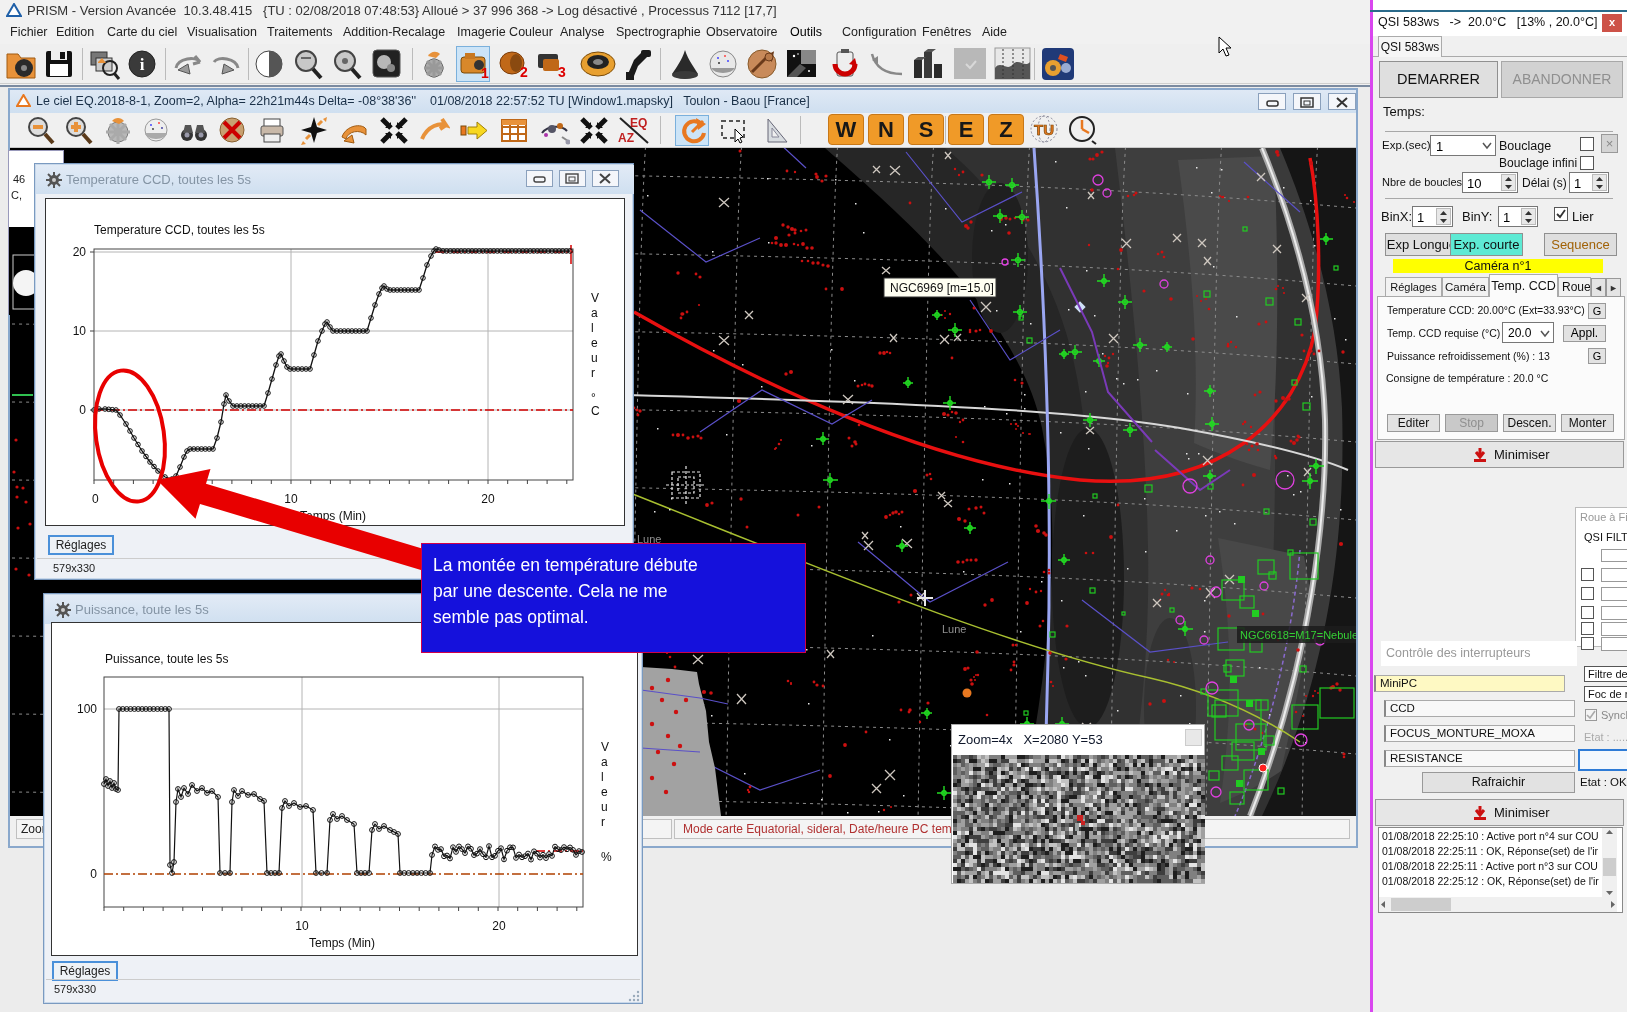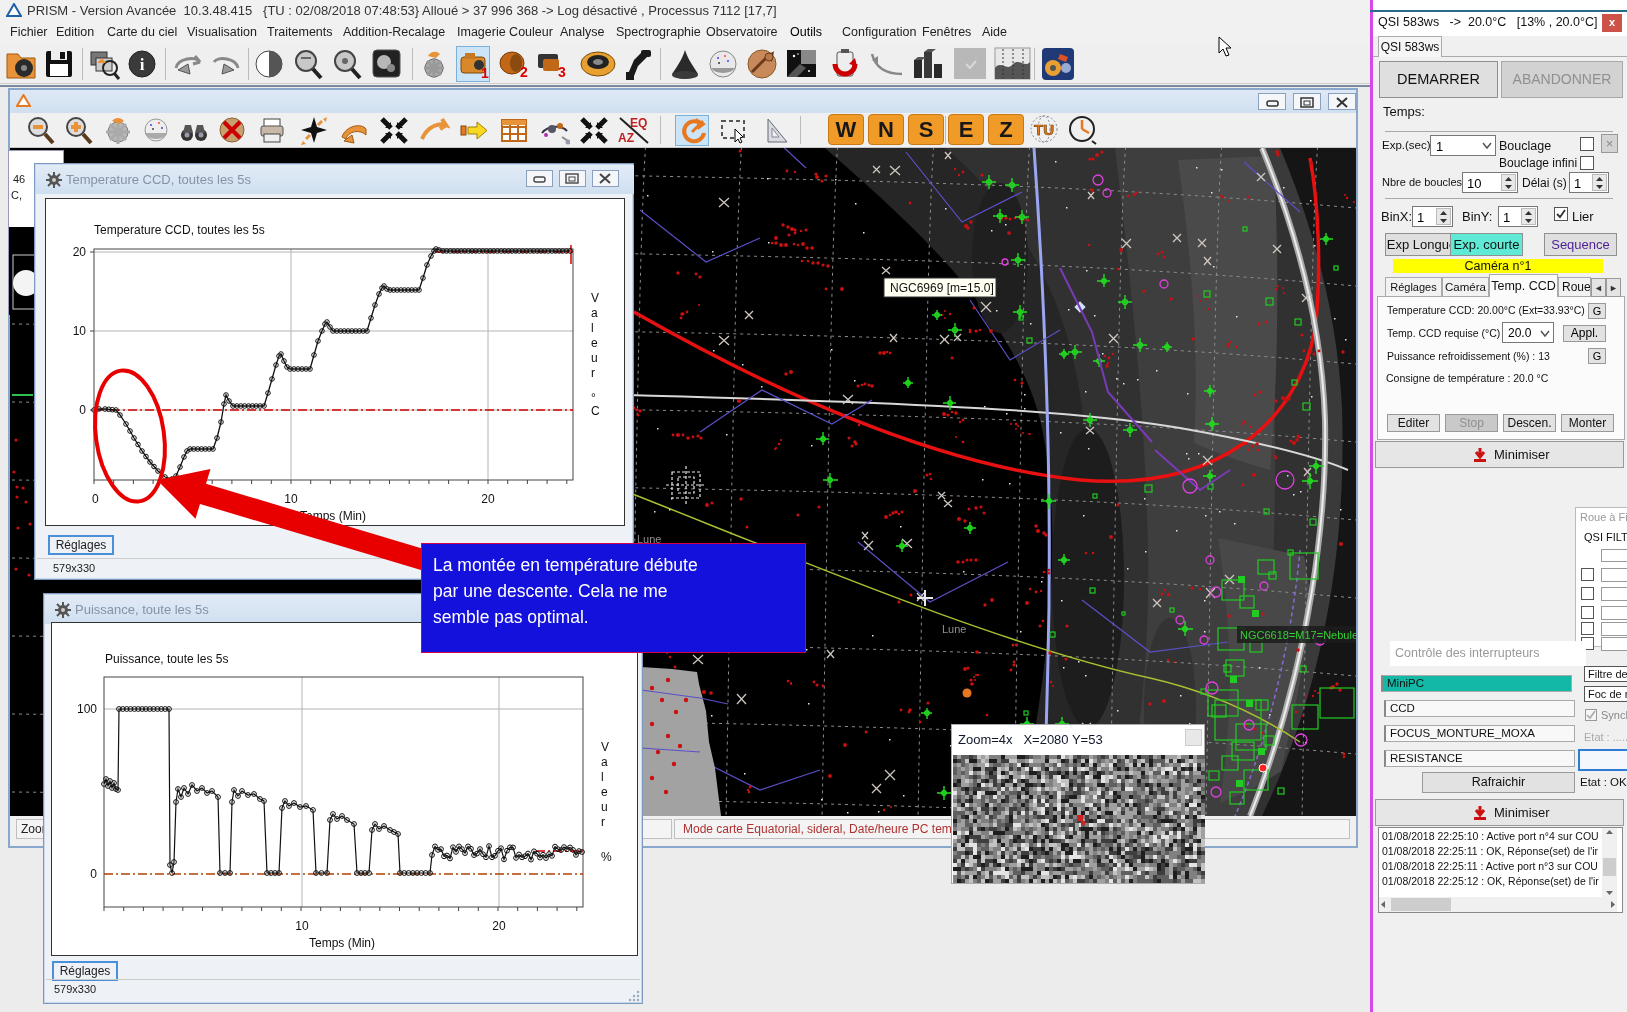--- a/index.html
+++ b/index.html
@@ -230,20 +230,21 @@
 <div class="abs" style="left:1034px;top:48px;width:1px;height:32px;background:#bbb"></div>
 <svg class="abs" style="left:1218px;top:36px" width="16" height="22">
     <path d="M1,1 L1,17 L5,13 L8,20 L11,19 L8,12 L13,12 Z" fill="#fff" stroke="#000"></path>
   </svg>
 <div class="abs" style="left:0;top:85px;width:1370px;height:927px;background:#ececec;border-top:2px solid #7a8aa0"></div>
 <div class="abs" style="left:8px;top:88px;width:1350px;height:760px;background:#f0f0f0;border:2px solid #8aa8cc"></div>
 <div class="abs" style="left:10px;top:90px;width:1346px;height:23px;background:linear-gradient(#dfe9f5,#cfdff0)">
     <svg class="abs" style="left:6px;top:4px" width="15" height="14">
       <path d="M7.5,1 L14,12 L1,12 Z" fill="#fff" stroke="#e87820" stroke-width="2"></path>
     </svg>
+    <div class="abs" style="left:26px;top:4px;font-size:12.5px;color:#1a3048">Le ciel EQ.2018-8-1, Zoom=2, Alpha= 22h21m44s Delta= -08°38'36''&nbsp;&nbsp;&nbsp; 01/08/2018 22:57:52 TU [Window1.mapsky]&nbsp;&nbsp; Toulon - Baou [France]</div>
     <div class="abs" style="left:1248px;top:3px;width:28px;height:17px;background:#f4f6fa;border:1px solid #8aa0bc">
       <svg width="26" height="16">
         <rect x="8" y="7" width="11" height="5" rx="2" fill="none" stroke="#333" stroke-width="1.5"></rect>
       </svg>
     </div>
     <div class="abs" style="left:1283px;top:3px;width:28px;height:17px;background:#f4f6fa;border:1px solid #8aa0bc">
       <svg width="26" height="16">
         <rect x="7" y="4" width="12" height="9" fill="none" stroke="#333" stroke-width="1.5"></rect>
         <rect x="10" y="7" width="6" height="4" fill="none" stroke="#333"></rect>
       </svg>
@@ -1778,21 +1779,21 @@
       </div>
     </div>
     <div class="abs" style="left:181px;top:207px;width:14px;height:14px;background:#fff;border:1px solid #555">
       <svg width="12" height="12">
         <path d="M2,6 L5,9 L10,2" fill="none" stroke="#333" stroke-width="1.8"></path>
       </svg>
     </div>
     <div class="abs" style="left:199px;top:209px;font-size:13px;color:#111">Lier</div>
     <div class="abs" style="left:12px;top:233px;width:73px;height:23px;background:#dfdfdf;border:1px solid #909090;font-size:13px;text-align:center;line-height:21px;color:#111">Exp Longue</div>
     <div class="abs" style="left:77px;top:233px;width:73px;height:23px;background:#5eead4;border:1px solid #909090;font-size:13px;text-align:center;line-height:21px;color:#111">Exp. courte</div>
-    <div class="abs" style="left:171px;top:233px;width:73px;height:23px;background:#dfdfdf;border:1px solid #909090;font-size:13px;text-align:center;line-height:21px;color:#4c1d95">Sequence</div>
+    <div class="abs" style="left:171px;top:233px;width:73px;height:23px;background:#dfdfdf;border:1px solid #909090;font-size:13px;text-align:center;line-height:21px;color:#a16207">Sequence</div>
     <div class="abs" style="left:20px;top:259px;width:210px;height:14px;background:#ffff00;font-size:12.5px;text-align:center;line-height:14px;color:#111">Caméra n°1</div>
     <div class="abs" style="left:4px;top:296px;width:248px;height:144px;background:#fbfbfb;border:1px solid #aaa"></div>
     <div class="abs" style="left:12px;top:277px;width:57px;height:19px;background:#f2f2f2;border:1px solid #aaa;border-bottom:none;font-size:11px;text-align:center;line-height:19px;color:#111;overflow:hidden">Réglages</div>
     <div class="abs" style="left:69px;top:277px;width:47px;height:19px;background:#f2f2f2;border:1px solid #aaa;border-bottom:none;font-size:11.5px;text-align:center;line-height:19px;color:#111;overflow:hidden">Caméra</div>
     <div class="abs" style="left:116px;top:274px;width:69px;height:23px;background:#fbfbfb;border:1px solid #aaa;border-bottom:none;font-size:12.5px;text-align:center;line-height:22px;color:#111;overflow:hidden">Temp. CCD</div>
     <div class="abs" style="left:185px;top:277px;width:33px;height:19px;background:#f2f2f2;border:1px solid #aaa;border-bottom:none;font-size:12px;text-align:left;padding-left:3px;line-height:19px;color:#111;overflow:hidden">Roue</div>
     <div class="abs" style="left:218px;top:278px;width:15px;height:19px;background:#e4e4e4;border:1px solid #999;text-align:center;font-size:9px;line-height:18px;color:#333">◄</div>
     <div class="abs" style="left:233px;top:278px;width:15px;height:19px;background:#e4e4e4;border:1px solid #999;text-align:center;font-size:9px;line-height:18px;color:#333">►</div>
     <div class="abs" style="left:14px;top:304px;font-size:10.5px;color:#111">Temperature CCD: 20.00°C (Ext=33.93°C)</div>
     <div class="abs" style="left:215px;top:303px;width:18px;height:16px;background:#e2e2e2;border:1px solid #999;font-size:11px;text-align:center;line-height:15px">G</div>
@@ -1825,22 +1826,22 @@
     <div class="abs" style="left:208px;top:568px;width:13px;height:13px;background:#fff;border:1px solid #555"></div>
     <div class="abs" style="left:228px;top:568px;width:29px;height:14px;background:#fff;border:1px solid #999"></div>
     <div class="abs" style="left:208px;top:587px;width:13px;height:13px;background:#fff;border:1px solid #555"></div>
     <div class="abs" style="left:228px;top:587px;width:29px;height:14px;background:#fff;border:1px solid #999"></div>
     <div class="abs" style="left:208px;top:606px;width:13px;height:13px;background:#fff;border:1px solid #555"></div>
     <div class="abs" style="left:228px;top:606px;width:29px;height:14px;background:#fff;border:1px solid #999"></div>
     <div class="abs" style="left:208px;top:622px;width:13px;height:13px;background:#fff;border:1px solid #555"></div>
     <div class="abs" style="left:228px;top:622px;width:29px;height:14px;background:#fff;border:1px solid #999"></div>
     <div class="abs" style="left:208px;top:637px;width:13px;height:13px;background:#fff;border:1px solid #555"></div>
     <div class="abs" style="left:228px;top:637px;width:29px;height:14px;background:#fff;border:1px solid #999"></div>
-    <div class="abs" style="left:17px;top:641px;width:196px;height:25px;background:#fff;font-size:12.5px;color:#999;padding:5px 0 0 5px">Contrôle des interrupteurs</div>
-    <div class="abs" style="left:8px;top:675px;width:191px;height:17px;background:#14b8a6;border:1px solid #aaa;border-left:2px solid #888;font-size:11.5px;color:#111;padding:1px 0 0 4px">MiniPC</div>
+    <div class="abs" style="left:8px;top:641px;width:196px;height:25px;background:#fff;font-size:12.5px;color:#999;padding:5px 0 0 5px">Contrôle des interrupteurs</div>
+    <div class="abs" style="left:1px;top:675px;width:191px;height:17px;background:#fef9c3;border:1px solid #aaa;border-left:2px solid #888;font-size:11.5px;color:#111;padding:1px 0 0 4px">MiniPC</div>
     <div class="abs" style="left:11px;top:700px;width:191px;height:17px;background:#f8f8f8;border:1px solid #aaa;border-left:2px solid #888;font-size:11.5px;color:#111;padding:1px 0 0 4px">CCD</div>
     <div class="abs" style="left:11px;top:725px;width:191px;height:17px;background:#f8f8f8;border:1px solid #aaa;border-left:2px solid #888;font-size:11.5px;color:#111;padding:1px 0 0 4px">FOCUS_MONTURE_MOXA</div>
     <div class="abs" style="left:11px;top:750px;width:191px;height:17px;background:#f8f8f8;border:1px solid #aaa;border-left:2px solid #888;font-size:11.5px;color:#111;padding:1px 0 0 4px">RESISTANCE</div>
     <div class="abs" style="left:211px;top:666px;width:46px;height:16px;background:#fff;border:1px solid #555;font-size:11px;color:#111;padding:1px 0 0 3px;overflow:hidden">Filtre de r</div>
     <div class="abs" style="left:211px;top:686px;width:46px;height:16px;background:#fff;border:1px solid #555;font-size:11px;color:#111;padding:1px 0 0 3px;overflow:hidden">Foc de ré</div>
     <div class="abs" style="left:212px;top:709px;width:12px;height:12px;background:#f4f4f4;border:1px solid #999">
       <svg width="10" height="10">
         <path d="M1,5 L4,8 L9,1" fill="none" stroke="#aaa" stroke-width="1.6"></path>
       </svg>
     </div>

